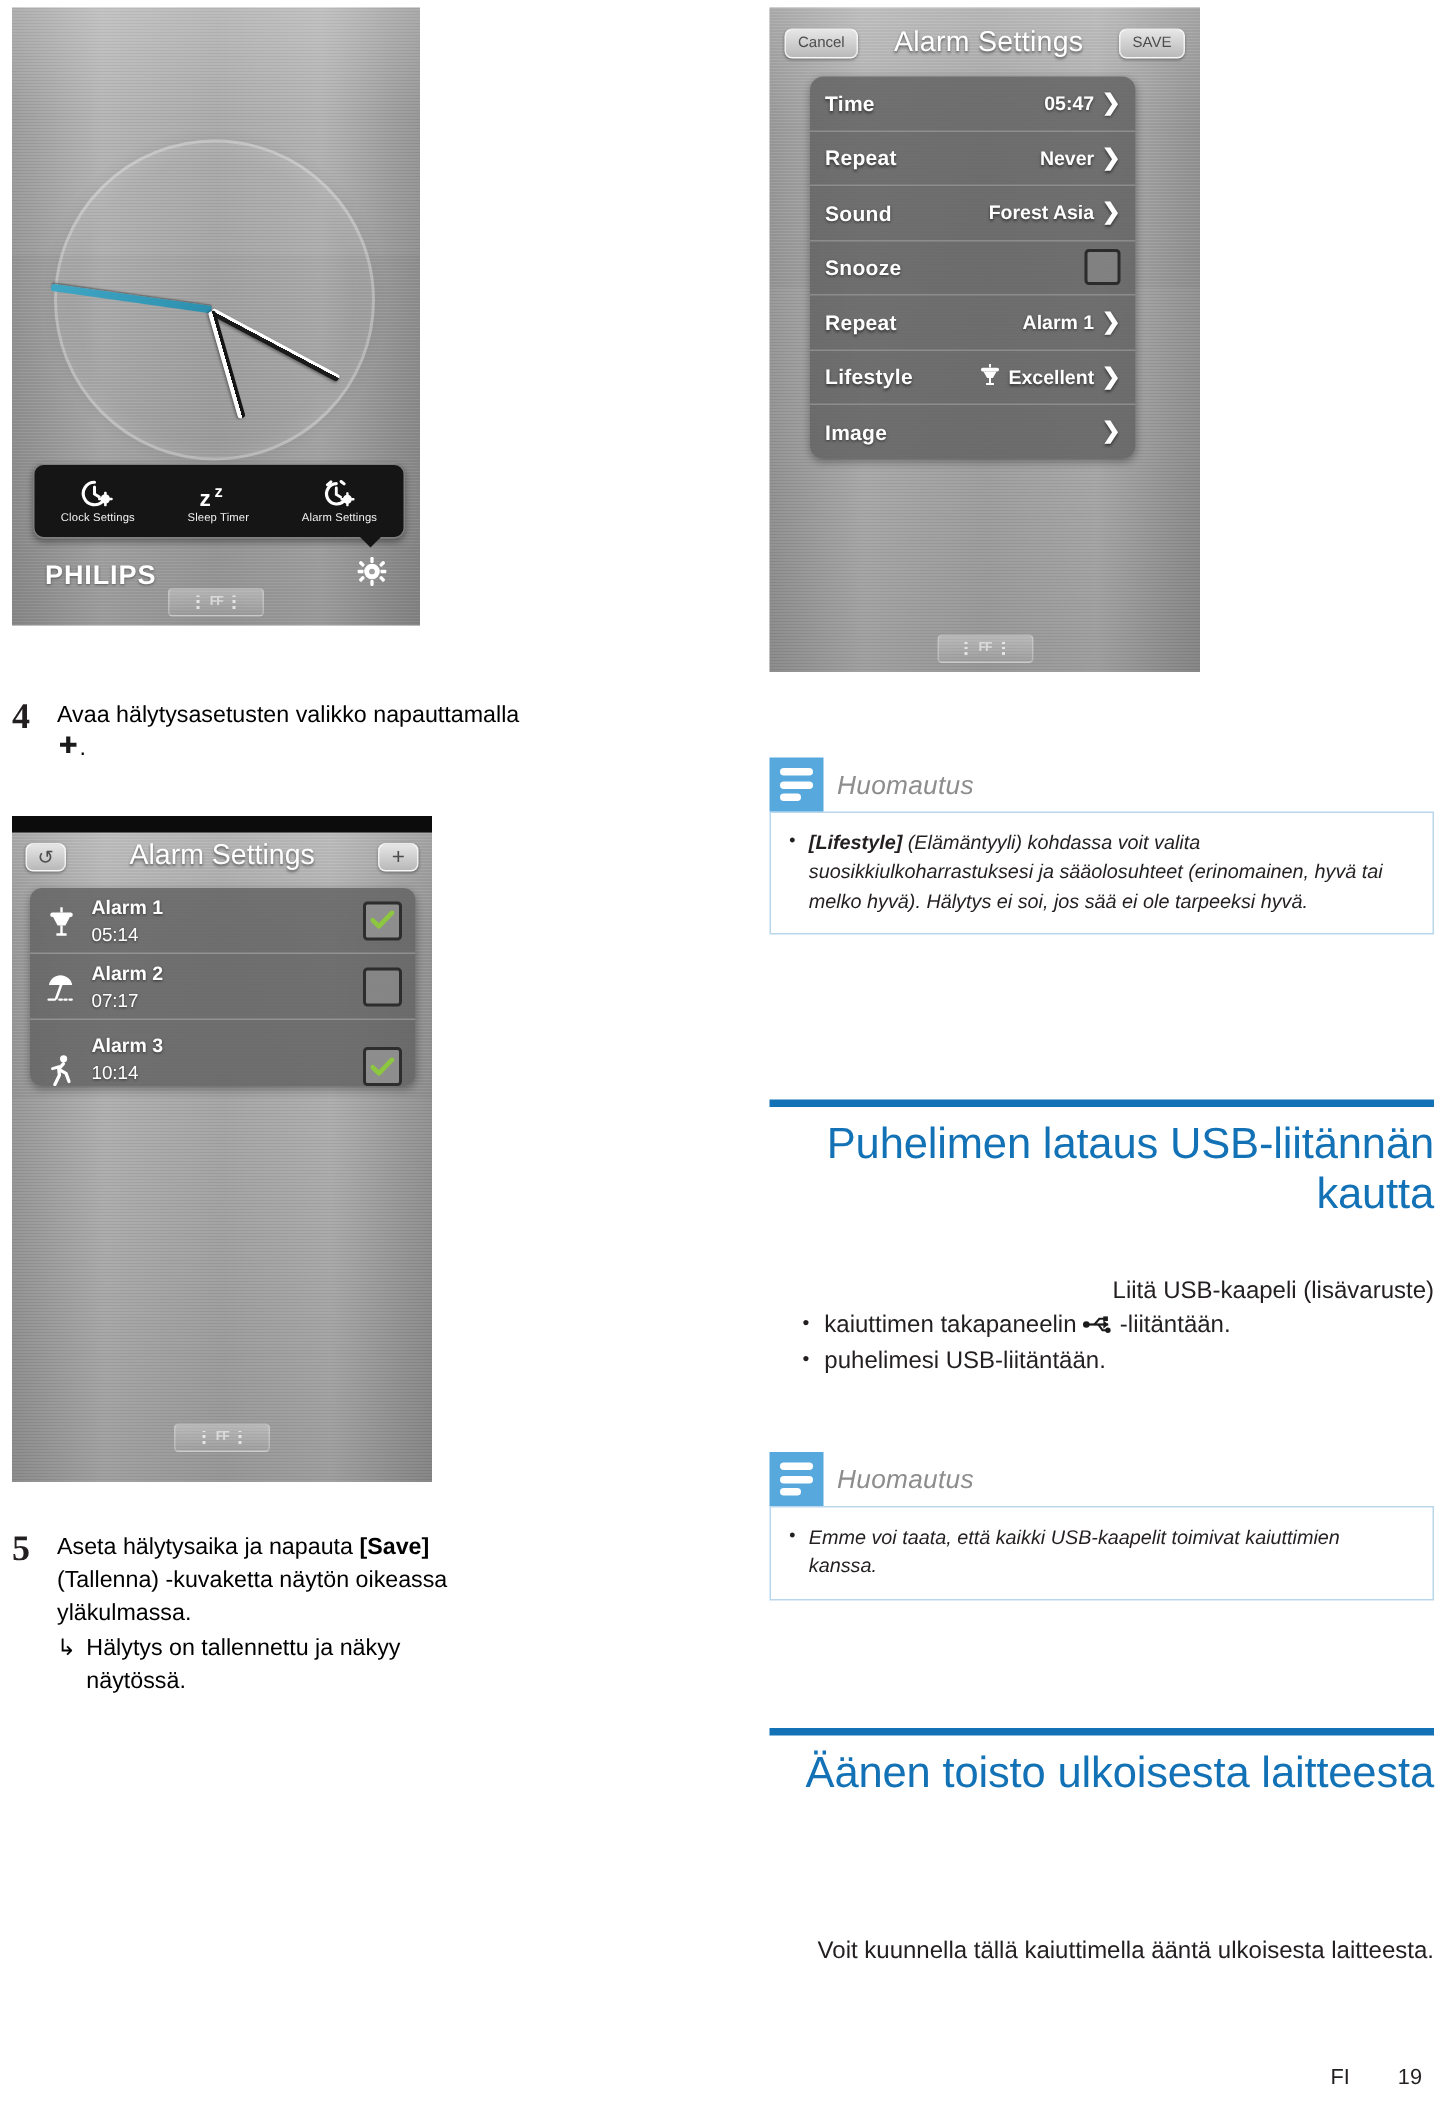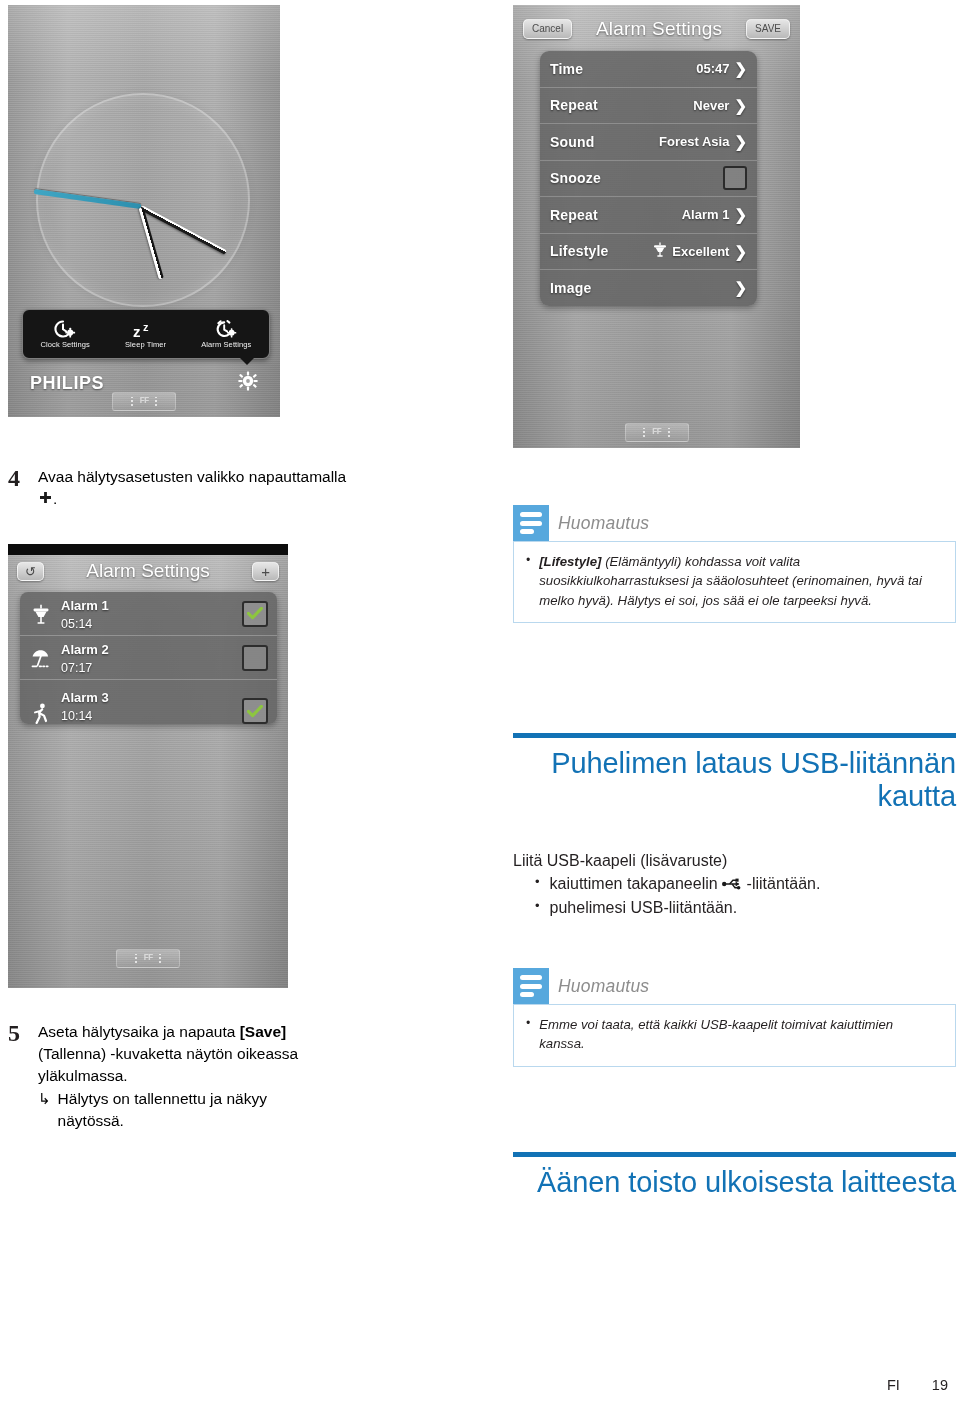--- a/index.html
+++ b/index.html
@@ -165,21 +165,21 @@
   .bullet-row{display:flex;gap:9px;}
   .bullet-row .dot{flex:none;line-height:1.46;font-size:12px;}
 
   
   .h-sec{position:absolute;text-align:right;}
   .h-rule{height:5px;background:#1272b5;}
   .h-txt{
     color:#1272b5;font-size:29px;line-height:1.14;margin-top:9px;
     letter-spacing:-.1px;
   }
-  .p-body{position:absolute;font-size:16px;line-height:1.42;color:#231f20;}
+  .p-body{position:absolute;font-size:16px;line-height:1.42;color:#231f20;text-align:right;}
   .p-body .li{display:flex;gap:10px;margin-left:22px;}
   .p-body .li .dot{flex:none;font-size:13px;line-height:1.42;}
 
   .footer{position:absolute;right:12px;bottom:16px;font-size:14.5px;color:#231f20;}
   .footer b{font-weight:normal;margin-right:32px;}
   b.bold{font-weight:bold;}
 </style>
 </head>
 <body>
 
@@ -489,18 +489,21 @@
         <span>Emme voi taata, että kaikki USB-kaapelit toimivat kaiuttimien kanssa.</span>
       </div>
     </div>
   </div>
 
   <div class="h-sec" style="left:513px;top:1152px;width:443px;">
     <div class="h-rule"></div>
     <div class="h-txt">Äänen toisto ulkoisesta laitteesta</div>
   </div>
 
+  <div class="p-body" style="left:513px;top:1290px;width:443px;">
+    <div>Voit kuunnella tällä kaiuttimella ääntä ulkoisesta laitteesta.</div>
+  </div>
 
   <div class="footer">
     <b>FI</b><span>19</span>
   </div>
 
 </div>
 
 </body></html>

